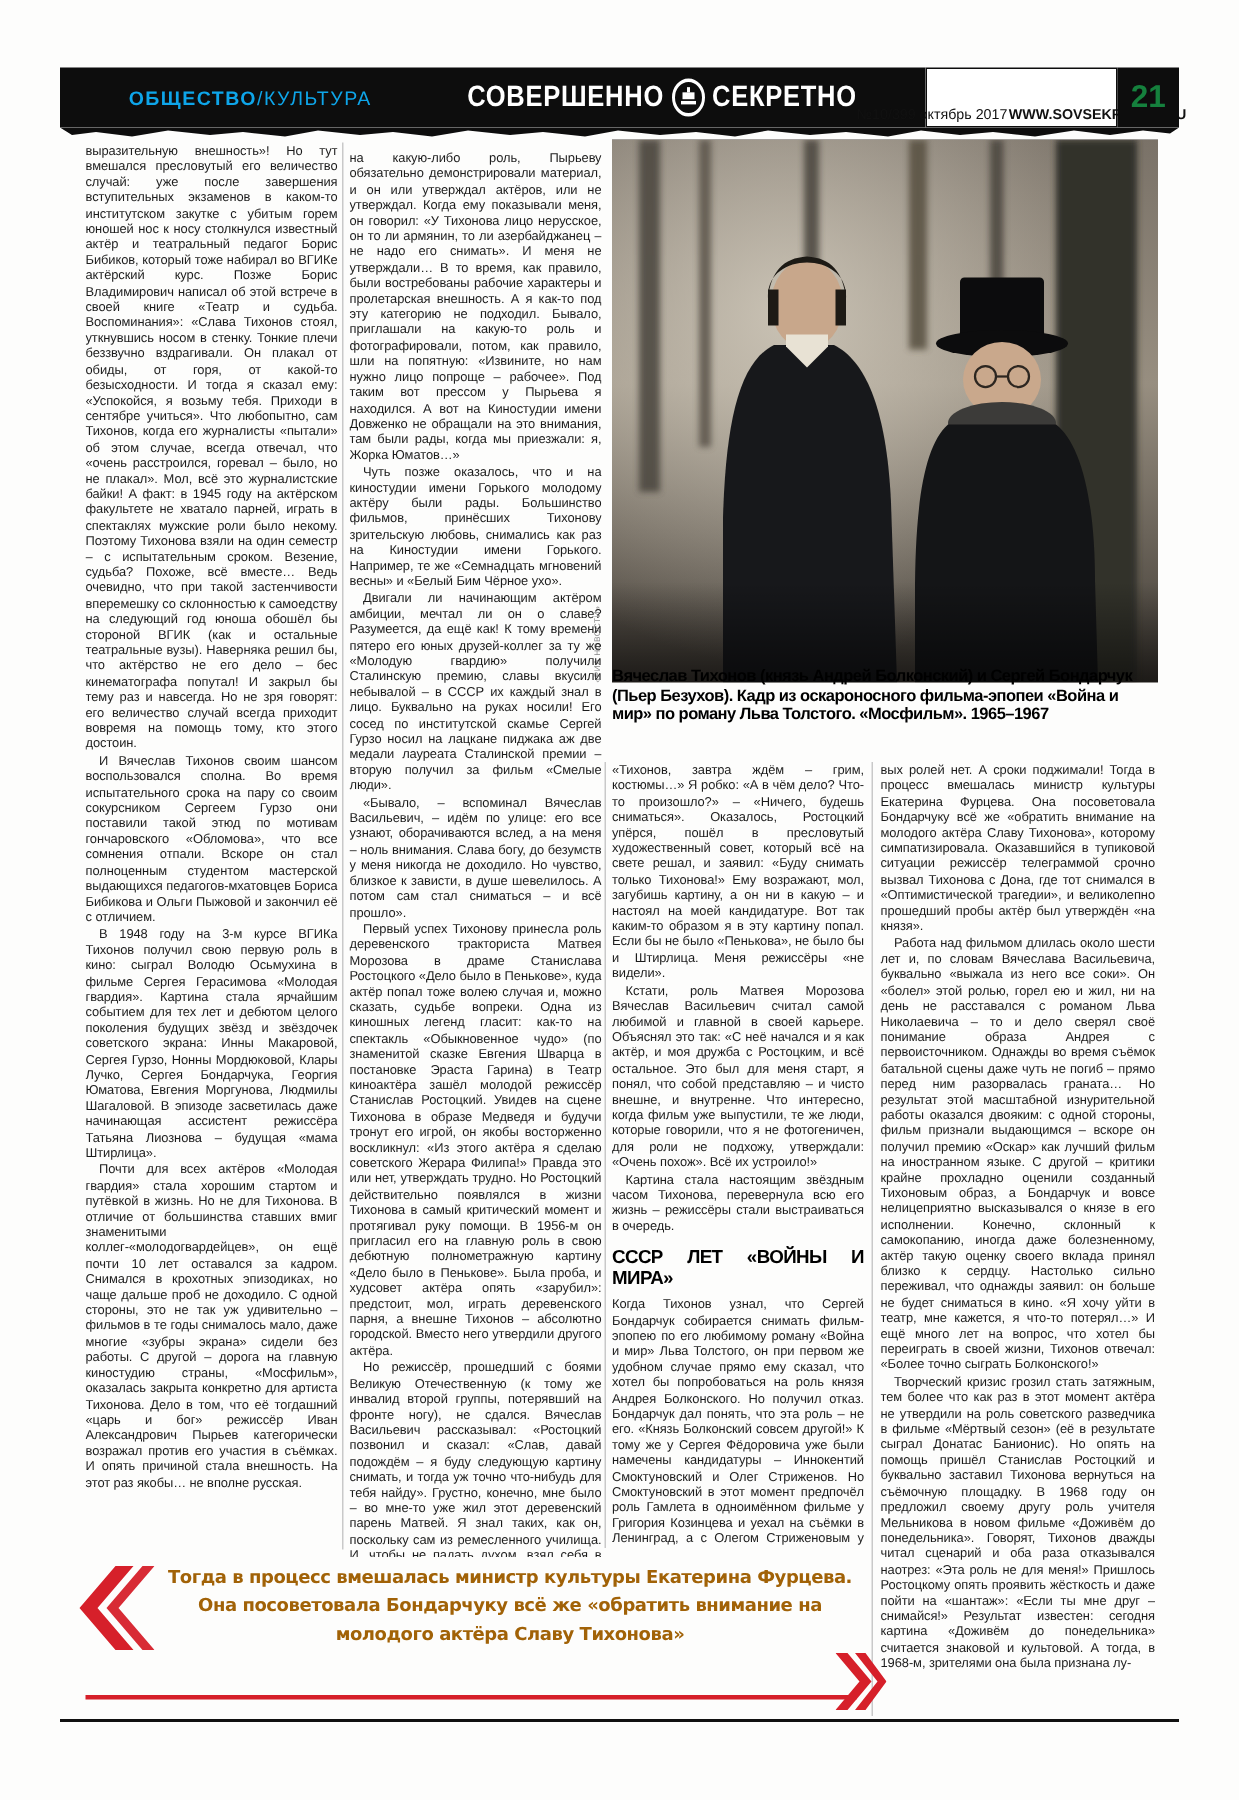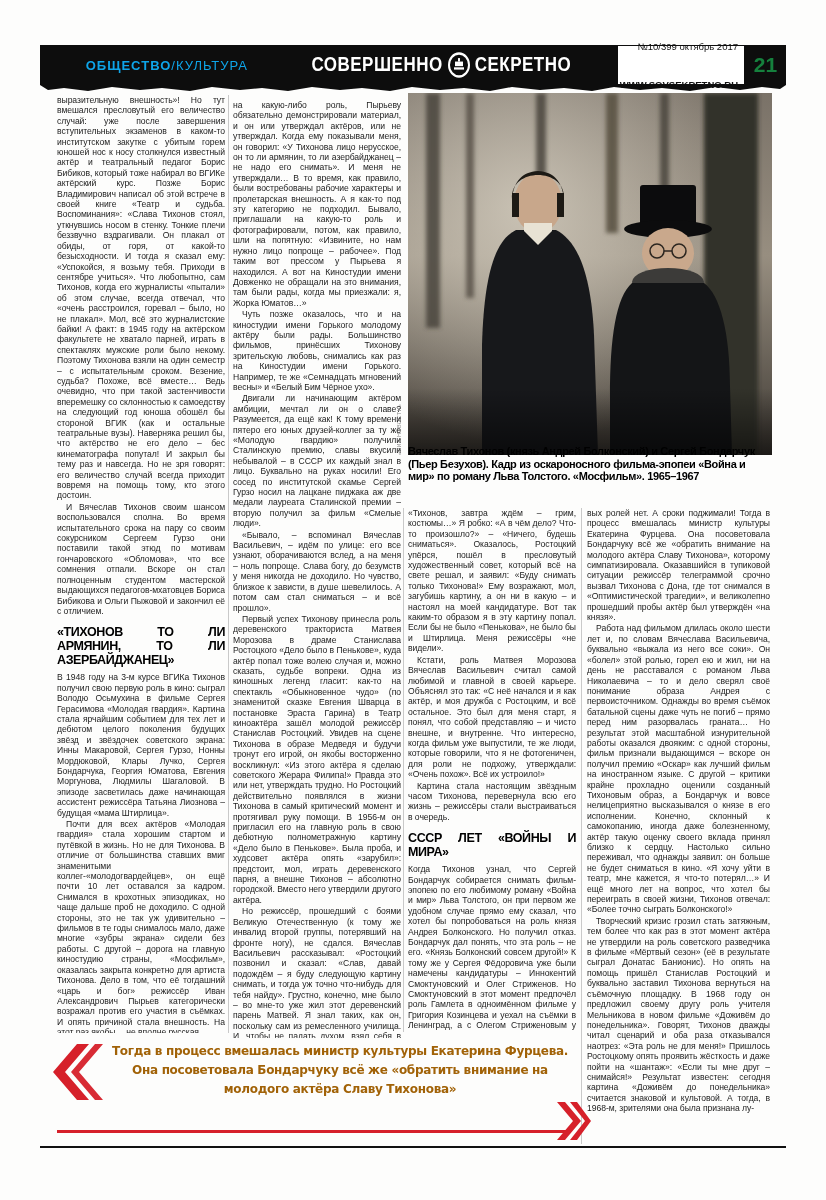--- a/index.html
+++ b/index.html
@@ -10,21 +10,21 @@
   .masthead-bar{position:absolute;left:40px;top:45px;width:746px;height:40px;display:flex;align-items:stretch;}
   .bar-black{flex:1;background:#0d0d0d;display:flex;align-items:center;justify-content:space-around;padding:0 14px;}
   .section-title{color:#0ea5e9;font-size:13px;letter-spacing:1px;white-space:nowrap;}
   .section-title .b{font-weight:bold;}
   .masthead-logo{display:flex;align-items:center;gap:5px;color:#fff;font-weight:bold;
                  font-size:17px;letter-spacing:.5px;white-space:nowrap;transform:scaleY(1.15);}
   .emblem{width:22px;height:22px;border:2px solid #fff;border-radius:50%;display:flex;
           align-items:center;justify-content:center;box-sizing:border-box;}
   .emblem svg{display:block;}
   .issue-box{width:128px;background:#fff;border:1px solid #0d0d0d;box-sizing:border-box;
-             display:flex;flex-direction:column;justify-content:center;align-items:flex-end;
+             display:flex;flex-direction:row;justify-content:center;align-items:flex-end;
              padding:2px 6px;gap:1px;}
   .issue-line{font-size:9.5px;color:#111;white-space:nowrap;}
   .issue-line.site{font-weight:bold;margin-top:26px;}
   .page-num-box{width:41px;background:#0d0d0d;color:#15803d;font-weight:bold;font-size:21px;
                 display:flex;align-items:center;justify-content:center;}
   .tear{position:absolute;left:40px;top:85px;width:746px;height:7px;}
 
   
   .col{position:absolute;font-size:8.6px;line-height:10.4px;text-align:justify;
        letter-spacing:-.05px;overflow:hidden;}
@@ -145,31 +145,30 @@
       </g>
       <rect y="295" width="364" height="67" fill="url(#vg)"></rect>
     </svg>
   </div>
   <div class="photo-credit">«РИА НОВОСТИ»</div>
   <div class="caption">Вячеслав Тихонов (князь Андрей Болконский) и Сергей Бондарчук (Пьер Безухов). Кадр из оскароносного фильма-эпопеи «Война и мир» по роману Льва Толстого. «Мосфильм». 1965–1967</div>
 
   <div class="col" id="col1">
     <p>выразительную внешность»! Но тут вмешался пресловутый его величество случай: уже после завершения вступительных экзаменов в каком-то институтском закутке с убитым горем юношей нос к носу столкнулся известный актёр и театральный педагог Борис Бибиков, который тоже набирал во ВГИКе актёрский курс. Позже Борис Владимирович написал об этой встрече в своей книге «Театр и судьба. Воспоминания»: «Слава Тихонов стоял, уткнувшись носом в стенку. Тонкие плечи беззвучно вздрагивали. Он плакал от обиды, от горя, от какой-то безысходности. И тогда я сказал ему: «Успокойся, я возьму тебя. Приходи в сентябре учиться». Что любопытно, сам Тихонов, когда его журналисты «пытали» об этом случае, всегда отвечал, что «очень расстроился, горевал – было, но не плакал». Мол, всё это журналистские байки! А факт: в 1945 году на актёрском факультете не хватало парней, играть в спектаклях мужские роли было некому. Поэтому Тихонова взяли на один семестр – с испытательным сроком. Везение, судьба? Похоже, всё вместе… Ведь очевидно, что при такой застенчивости вперемешку со склонностью к самоедству на следующий год юноша обошёл бы стороной ВГИК (как и остальные театральные вузы). Наверняка решил бы, что актёрство не его дело – бес кинематографа попутал! И закрыл бы тему раз и навсегда. Но не зря говорят: его величество случай всегда приходит вовремя на помощь тому, кто этого достоин.</p>
     <p>И Вячеслав Тихонов своим шансом воспользовался сполна. Во время испытательного срока на пару со своим сокурсником Сергеем Гурзо они поставили такой этюд по мотивам гончаровского «Обломова», что все сомнения отпали. Вскоре он стал полноценным студентом мастерской выдающихся педагогов-мхатовцев Бориса Бибикова и Ольги Пыжовой и закончил её с отличием.</p>
-    <h3>«ТИХОНОВ ТО ЛИ АРМЯНИН, ТО ЛИ АЗЕРБАЙДЖАНЕЦ»</h3>
     <p>В 1948 году на 3-м курсе ВГИКа Тихонов получил свою первую роль в кино: сыграл Володю Осьмухина в фильме Сергея Герасимова «Молодая гвардия». Картина стала ярчайшим событием для тех лет и дебютом целого поколения будущих звёзд и звёздочек советского экрана: Инны Макаровой, Сергея Гурзо, Нонны Мордюковой, Клары Лучко, Сергея Бондарчука, Георгия Юматова, Евгения Моргунова, Людмилы Шагаловой. В эпизоде засветилась даже начинающая ассистент режиссёра Татьяна Лиознова – будущая «мама Штирлица».</p>
     <p>Почти для всех актёров «Молодая гвардия» стала хорошим стартом и путёвкой в жизнь. Но не для Тихонова. В отличие от большинства ставших вмиг знаменитыми коллег-«молодогвардейцев», он ещё почти 10 лет оставался за кадром. Снимался в крохотных эпизодиках, но чаще дальше проб не доходило. С одной стороны, это не так уж удивительно – фильмов в те годы снималось мало, даже многие «зубры экрана» сидели без работы. С другой – дорога на главную киностудию страны, «Мосфильм», оказалась закрыта конкретно для артиста Тихонова. Дело в том, что её тогдашний «царь и бог» режиссёр Иван Александрович Пырьев категорически возражал против его участия в съёмках. И опять причиной стала внешность. На этот раз якобы… не вполне русская.</p>
 
   </div>
 
   <div class="col" id="col2">
     <p>на какую-либо роль, Пырьеву обязательно демонстрировали материал, и он или утверждал актёров, или не утверждал. Когда ему показывали меня, он говорил: «У Тихонова лицо нерусское, он то ли армянин, то ли азербайджанец – не надо его снимать». И меня не утверждали… В то время, как правило, были востребованы рабочие характеры и пролетарская внешность. А я как-то под эту категорию не подходил. Бывало, приглашали на какую-то роль и фотографировали, потом, как правило, шли на попятную: «Извините, но нам нужно лицо попроще – рабочее». Под таким вот прессом у Пырьева я находился. А вот на Киностудии имени Довженко не обращали на это внимания, там были рады, когда мы приезжали: я, Жорка Юматов…»</p>
     <p>Чуть позже оказалось, что и на киностудии имени Горького молодому актёру были рады. Большинство фильмов, принёсших Тихонову зрительскую любовь, снимались как раз на Киностудии имени Горького. Например, те же «Семнадцать мгновений весны» и «Белый Бим Чёрное ухо».</p>
     <p>Двигали ли начинающим актёром амбиции, мечтал ли он о славе? Разумеется, да ещё как! К тому времени пятеро его юных друзей-коллег за ту же «Молодую гвардию» получили Сталинскую премию, славы вкусили небывалой – в СССР их каждый знал в лицо. Буквально на руках носили! Его сосед по институтской скамье Сергей Гурзо носил на лацкане пиджака аж две медали лауреата Сталинской премии – вторую получил за фильм «Смелые люди».</p>
-    <p>«Бывало, – вспоминал Вячеслав Васильевич, – идём по улице: его все узнают, оборачиваются вслед, а на меня – ноль попроще. Слава богу, до безумств у меня никогда не доходило. Но чувство, близкое к зависти, в душе шевелилось. А потом сам стал сниматься – и всё прошло».</p>
+    <p>«Бывало, – вспоминал Вячеслав Васильевич, – идём по улице: его все узнают, оборачиваются вслед, а на меня – ноль внимания. Слава богу, до безумств у меня никогда не доходило. Но чувство, близкое к зависти, в душе шевелилось. А потом сам стал сниматься – и всё прошло».</p>
     <p>Первый успех Тихонову принесла роль деревенского тракториста Матвея Морозова в драме Станислава Ростоцкого «Дело было в Пенькове», куда актёр попал тоже волею случая и, можно сказать, судьбе вопреки. Одна из киношных легенд гласит: как-то на спектакль «Обыкновенное чудо» (по знаменитой сказке Евгения Шварца в постановке Эраста Гарина) в Театр киноактёра зашёл молодой режиссёр Станислав Ростоцкий. Увидев на сцене Тихонова в образе Медведя и будучи тронут его игрой, он якобы восторженно воскликнул: «Из этого актёра я сделаю советского Жерара Филипа!» Правда это или нет, утверждать трудно. Но Ростоцкий действительно появлялся в жизни Тихонова в самый критический момент и протягивал руку помощи. В 1956-м он пригласил его на главную роль в свою дебютную полнометражную картину «Дело было в Пенькове». Была проба, и худсовет актёра опять «зарубил»: предстоит, мол, играть деревенского парня, а внешне Тихонов – абсолютно городской. Вместо него утвердили другого актёра.</p>
     <p>Но режиссёр, прошедший с боями Великую Отечественную (к тому же инвалид второй группы, потерявший на фронте ногу), не сдался. Вячеслав Васильевич рассказывал: «Ростоцкий позвонил и сказал: «Слав, давай подождём – я буду следующую картину снимать, и тогда уж точно что-нибудь для тебя найду». Грустно, конечно, мне было – во мне-то уже жил этот деревенский парень Матвей. Я знал таких, как он, поскольку сам из ремесленного училища. И, чтобы не падать духом, взял себя в руки, занялся дубляжом иностранных картин. А недели через две звонит ассистент по актёрам с Киностудии имени Горького:</p>
   </div>
 
   <div class="col" id="col3">
     <p>«Тихонов, завтра ждём – грим, костюмы…» Я робко: «А в чём дело? Что-то произошло?» – «Ничего, будешь сниматься». Оказалось, Ростоцкий упёрся, пошёл в пресловутый художественный совет, который всё на свете решал, и заявил: «Буду снимать только Тихонова!» Ему возражают, мол, загубишь картину, а он ни в какую – и настоял на моей кандидатуре. Вот так каким-то образом я в эту картину попал. Если бы не было «Пенькова», не было бы и Штирлица. Меня режиссёры «не видели».</p>
     <p>Кстати, роль Матвея Морозова Вячеслав Васильевич считал самой любимой и главной в своей карьере. Объяснял это так: «С неё начался и я как актёр, и моя дружба с Ростоцким, и всё остальное. Это был для меня старт, я понял, что собой представляю – и чисто внешне, и внутренне. Что интересно, когда фильм уже выпустили, те же люди, которые говорили, что я не фотогеничен, для роли не подхожу, утверждали: «Очень похож». Всё их устроило!»</p>
     <p>Картина стала настоящим звёздным часом Тихонова, перевернула всю его жизнь – режиссёры стали выстраиваться в очередь.</p>
     <h3>СССР ЛЕТ «ВОЙНЫ И МИРА»</h3>
     <p>Когда Тихонов узнал, что Сергей Бондарчук собирается снимать фильм-эпопею по его любимому роману «Война и мир» Льва Толстого, он при первом же удобном случае прямо ему сказал, что хотел бы попробоваться на роль князя Андрея Болконского. Но получил отказ. Бондарчук дал понять, что эта роль – не его. «Князь Болконский совсем другой!» К тому же у Сергея Фёдоровича уже были намечены кандидатуры – Иннокентий Смоктуновский и Олег Стриженов. Но Смоктуновский в этот момент предпочёл роль Гамлета в одноимённом фильме у Григория Козинцева и уехал на съёмки в Ленинград, а с Олегом Стриженовым у Бондарчука после проб вышел серьёзный конфликт. В результате оказалось, что актёра на одну из ключе-</p>

